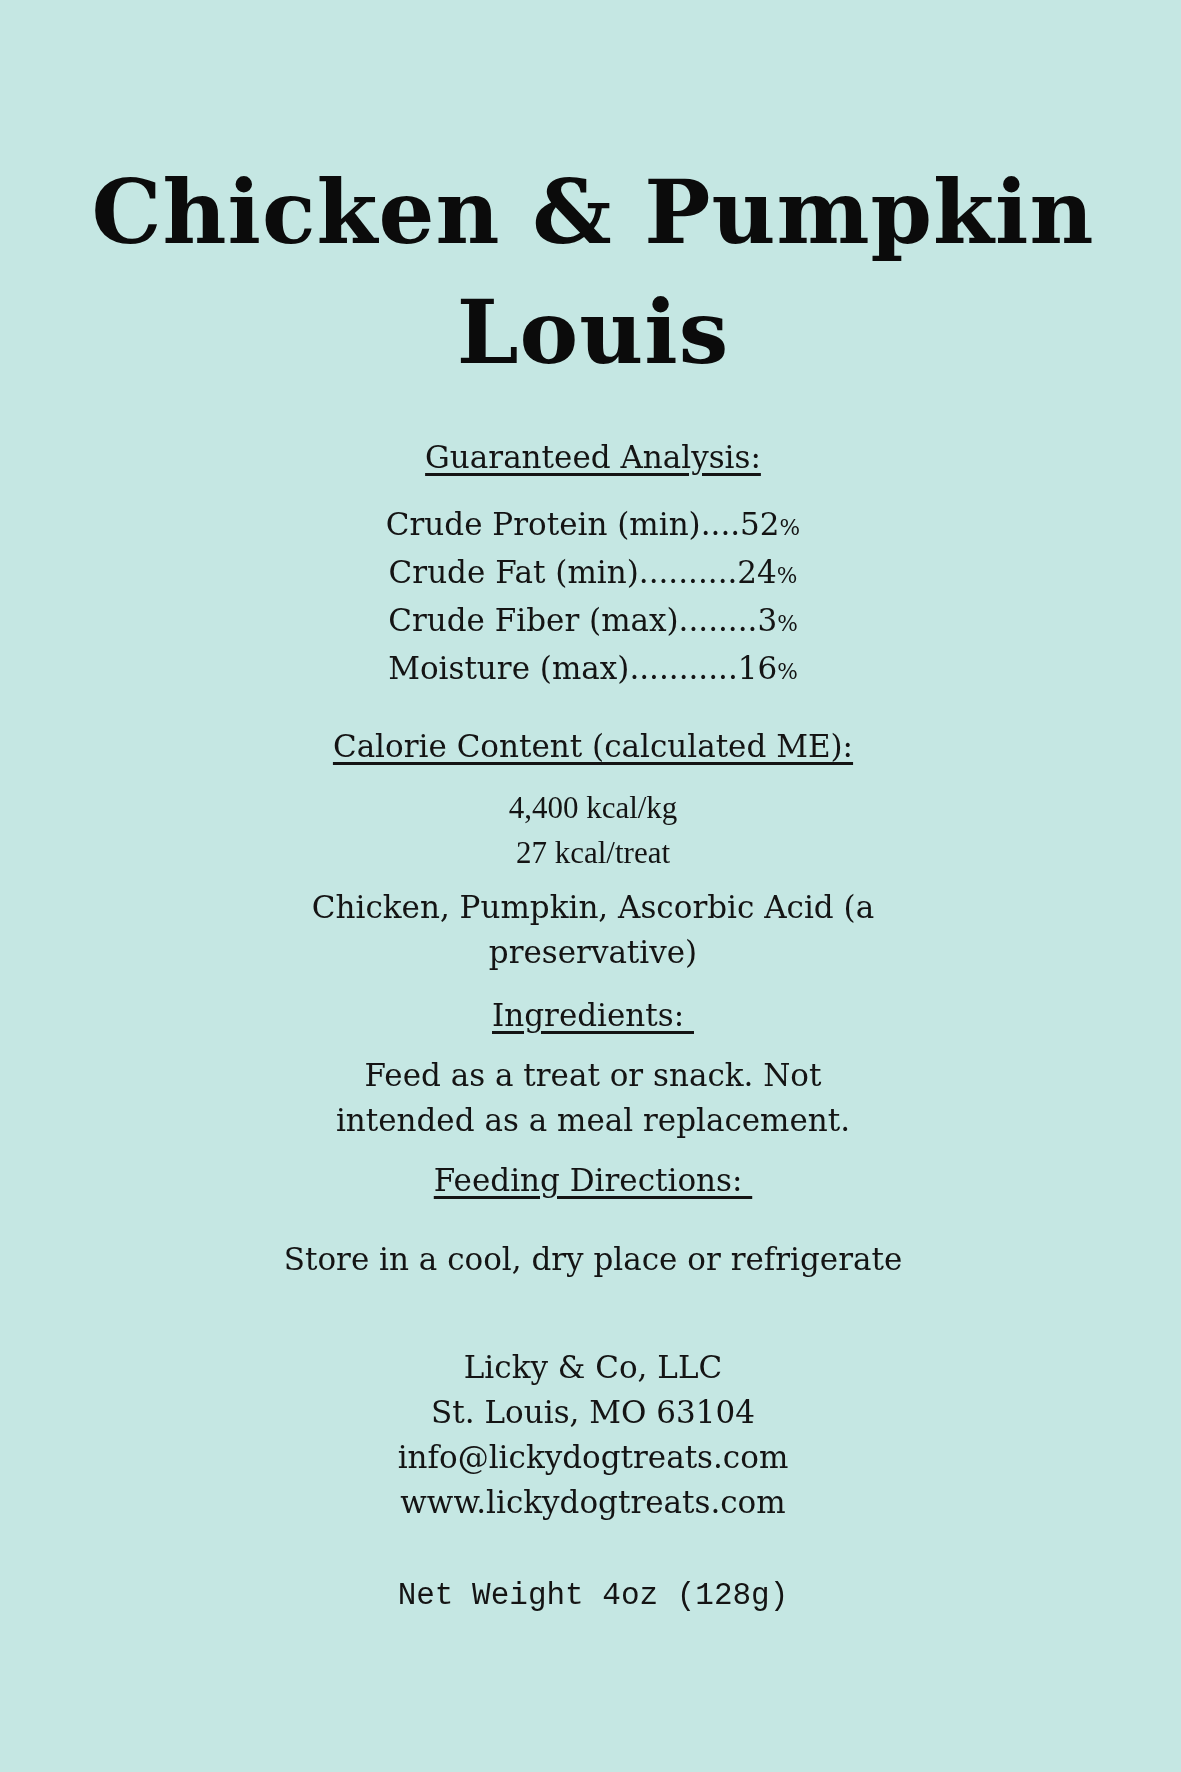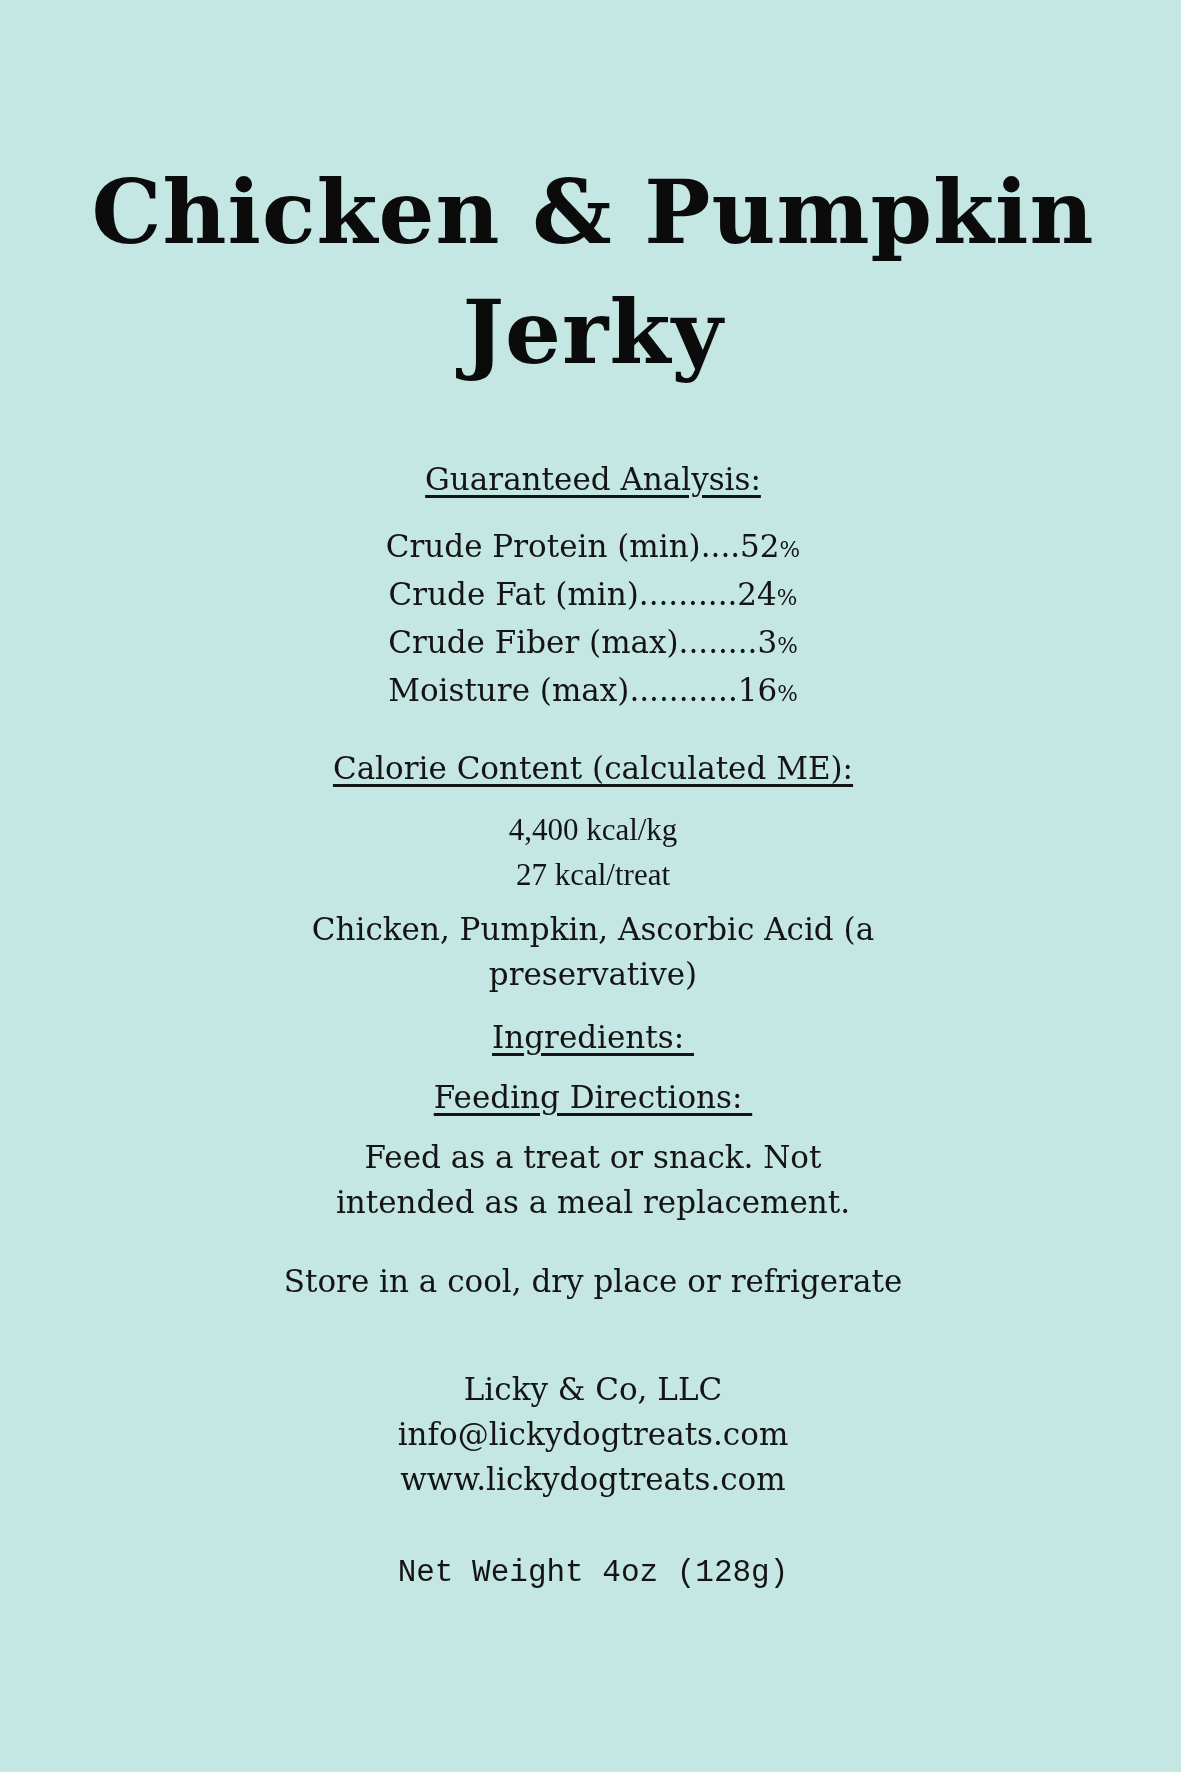--- a/index.html
+++ b/index.html
@@ -33,42 +33,42 @@
 
   .body-text {
     font-size: 31px;
     line-height: 45px;
   }
   .heading {
     text-decoration: underline;
     text-decoration-thickness: 2.5px;
     text-underline-offset: 5px;
   }
-  .ga-heading      { margin-top: 65px; }
+  .ga-heading      { margin-top: 43px; }
   .ga-rows         { margin-top: 22px; }
   .cal-heading     { margin-top: 30px; }
   .cal-lines       { margin-top: 16px; font-family: Liberation Serif, serif; }
   .ingr-heading    { margin-top: 18px; }
   .ingr-lines      { margin-top: 10px; }
   .feed-heading    { margin-top: 15px; }
   .feed-lines      { margin-top: 15px; }
   .store-line      { margin-top: 34px; }
   .company-block   { margin-top: 63px; }
   .net-weight      { margin-top: 48px; font-family: Liberation Mono, monospace; }
 
   .pct { font-size: 0.7em; }
 </style>
 </head>
 <body>
 
 <div class="label-page">
 
   <h1 class="title">
     <span class="title-line">Chicken &amp; Pumpkin</span>
-    <span class="title-line">Jerky</span>
+    <span class="title-line">Louis</span>
   </h1>
 
   <div class="body-text heading ga-heading">Guaranteed Analysis:</div>
 
   <div class="body-text ga-rows">
     <div><span>Crude Protein (min)....52</span><span class="pct">%</span></div>
     <div><span>Crude Fat (min)..........24</span><span class="pct">%</span></div>
     <div><span>Crude Fiber (max)........3</span><span class="pct">%</span></div>
     <div><span>Moisture (max)...........16</span><span class="pct">%</span></div>
   </div>
@@ -80,30 +80,31 @@
     <div>27 kcal/treat</div>
   </div>
 
   <div class="body-text ingr-lines">
     <div>Chicken, Pumpkin, Ascorbic Acid (a</div>
     <div>preservative)</div>
   </div>
 
   <div class="body-text heading ingr-heading">Ingredients:&nbsp;</div>
 
-  <div class="body-text heading feed-heading">Feeding Directions:&nbsp;</div>
-
   <div class="body-text feed-lines">
     <div>Feed as a treat or snack. Not</div>
     <div>intended as a meal replacement.</div>
   </div>
 
+  <div class="body-text heading feed-heading">Feeding Directions:&nbsp;</div>
+
   <div class="body-text store-line">Store in a cool, dry place or refrigerate</div>
 
   <div class="body-text company-block">
     <div>Licky &amp; Co, LLC</div>
+    <div>St. Louis, MO 63104</div>
     <div>info@lickydogtreats.com</div>
     <div>www.lickydogtreats.com</div>
   </div>
 
   <div class="body-text net-weight">Net Weight 4oz (128g)</div>
 
 </div>
 
 </body></html>

